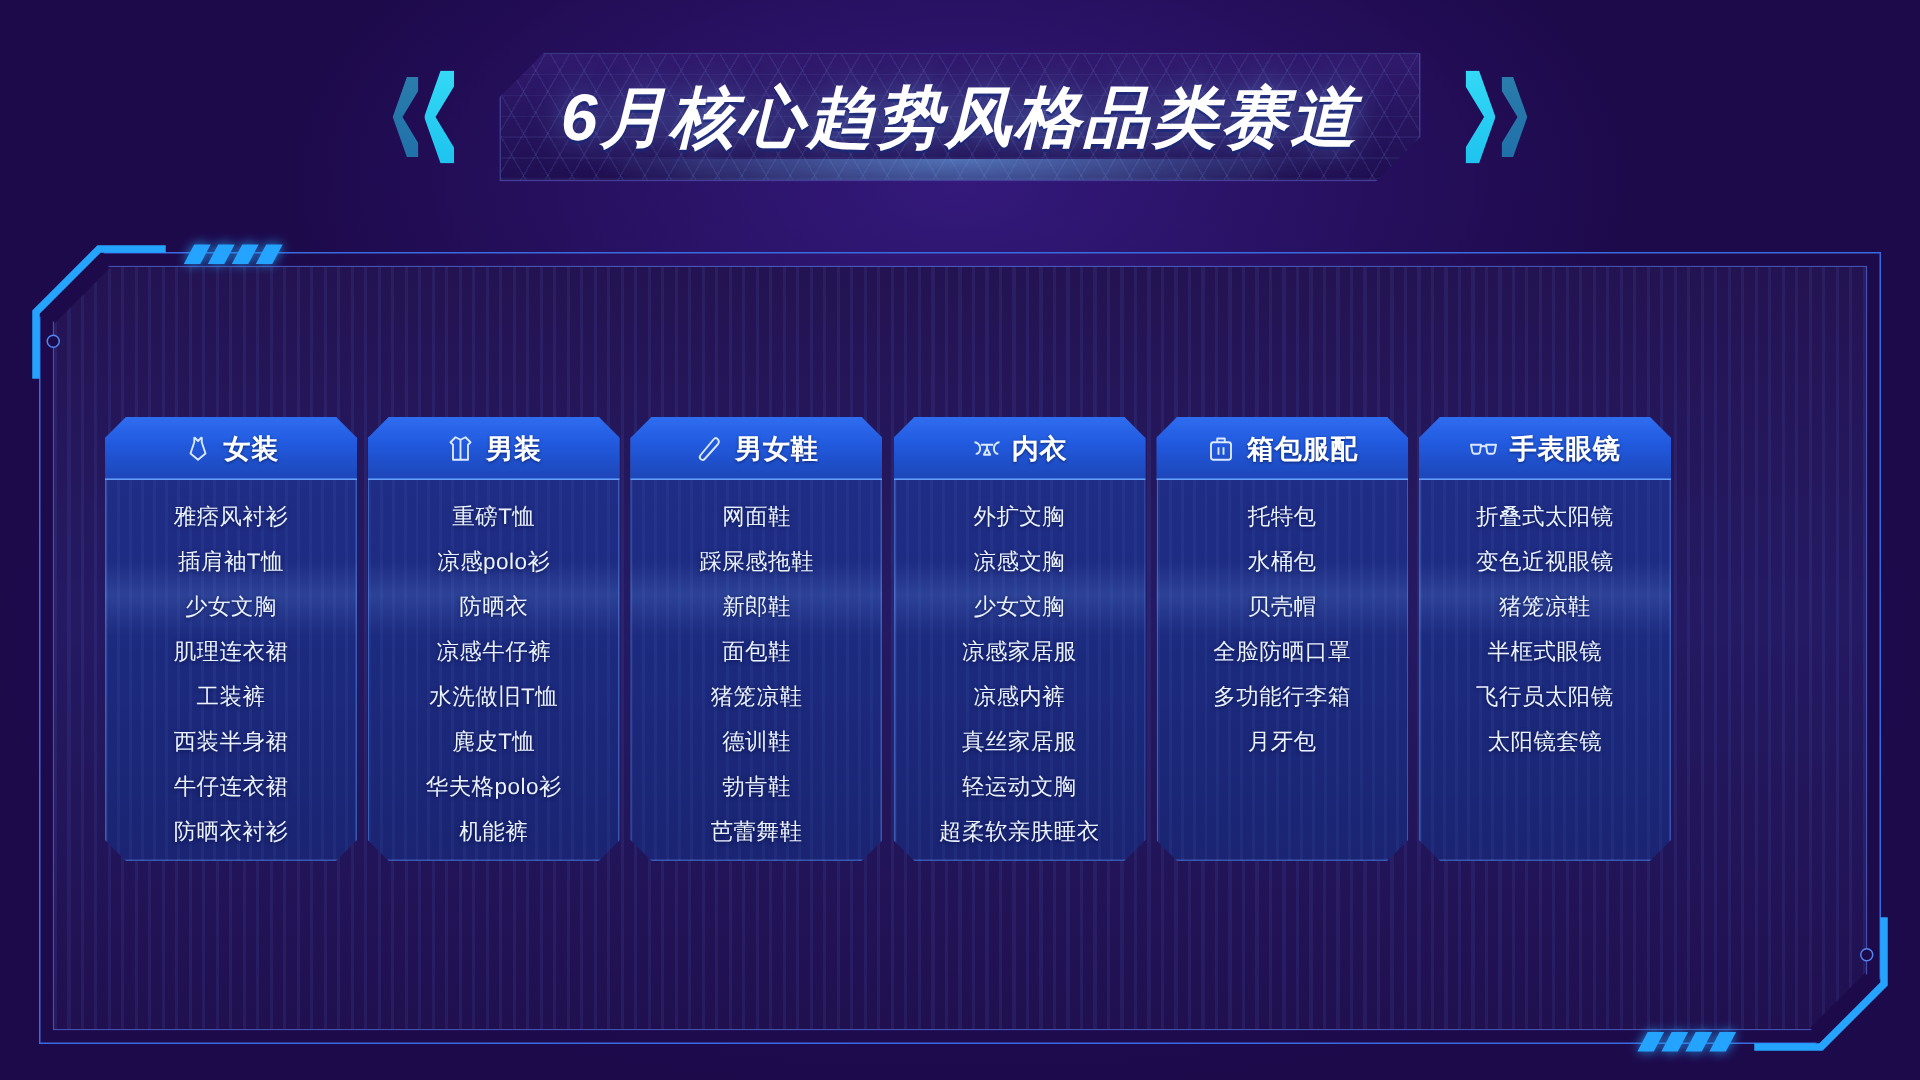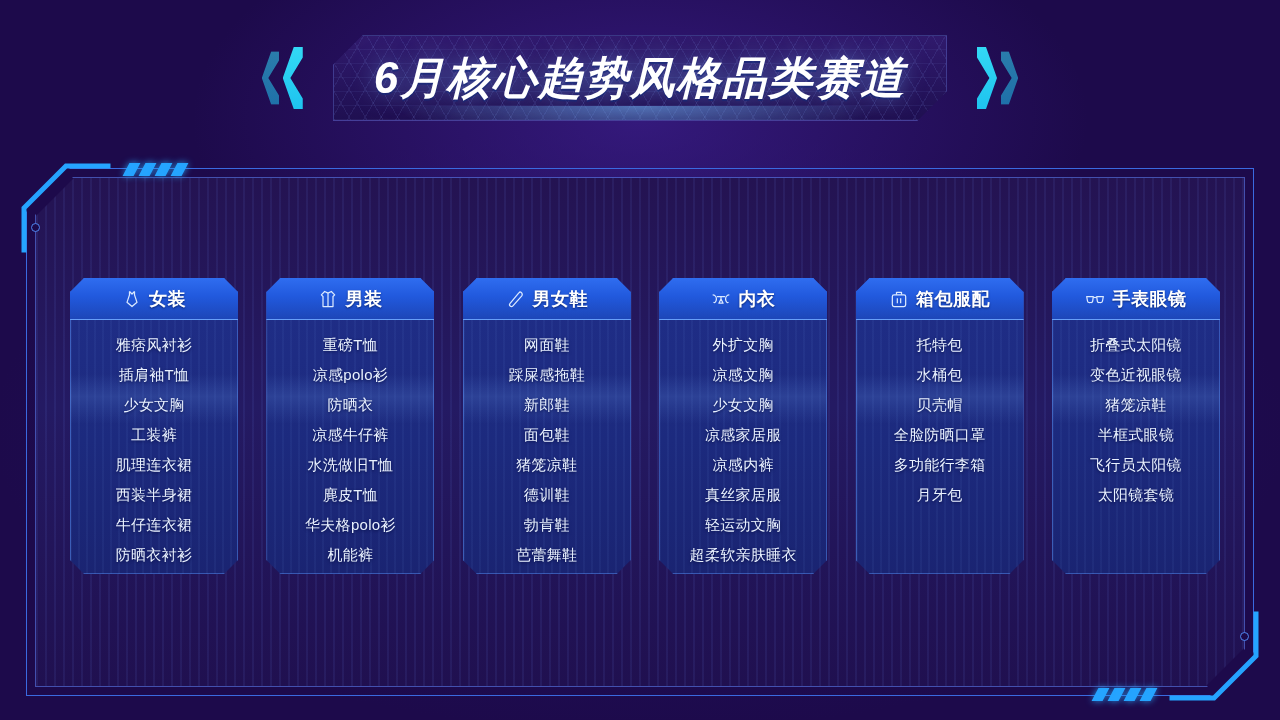--- a/index.html
+++ b/index.html
@@ -111,21 +111,21 @@
   .node-dot {
     position: absolute; width: 9px; height: 9px; border-radius: 50%;
     border: 1.6px solid #4f86f0; background: #1d0a4b;
   }
   .node-tl { left: 5px; top: 55px; }
   .node-br { right: 5px; bottom: 55px; }
 
   
   .grid {
     position: absolute; left: 70px; top: 278px;
-    width: 1150px; height: 296px;
+    width: 1044px; height: 296px;
     display: flex; justify-content: space-between;
   }
   .card {
     width: 168px; position: relative;
     clip-path: polygon(14px 0, calc(100% - 14px) 0, 100% 14px, 100% calc(100% - 14px),
                        calc(100% - 14px) 100%, 14px 100%, 0 calc(100% - 14px), 0 14px);
     background: linear-gradient(180deg, #253c9a 0%, #1f2d86 12%, #1c2a7e 55%, #1a2472 100%);
     box-shadow: 0 0 0 1px rgba(90,150,255,.45) inset;
   }
   .card::before{
@@ -220,22 +220,22 @@
             <path d="M9 3l3 3 3-3"></path>
             <path d="M9 3l0 4-3 9 6 5 6-5-3-9 0-4"></path>
           </svg>
         </span>
         <span class="card-title">女装</span>
       </div>
       <div class="card-list">
         <div class="card-item">雅痞风衬衫</div>
         <div class="card-item">插肩袖T恤</div>
         <div class="card-item">少女文胸</div>
+        <div class="card-item">肌理连衣裙</div>
         <div class="card-item">工装裤</div>
-        <div class="card-item">肌理连衣裙</div>
         <div class="card-item">西装半身裙</div>
         <div class="card-item">牛仔连衣裙</div>
         <div class="card-item">防晒衣衬衫</div>
       </div>
     </div>
     <div class="card">
       <div class="card-head">
         <span class="ico">
           <svg viewBox="0 0 24 24" fill="none" stroke="#dbe9ff" stroke-width="1.5" stroke-linejoin="round">
             <path d="M8 3l4 2 4-2 4 4-2 2v12H6V9L4 7z"></path>

